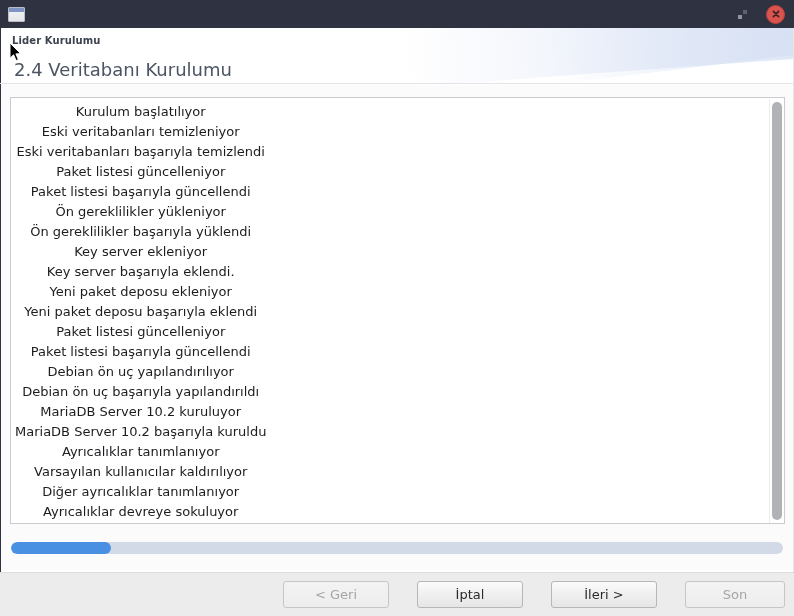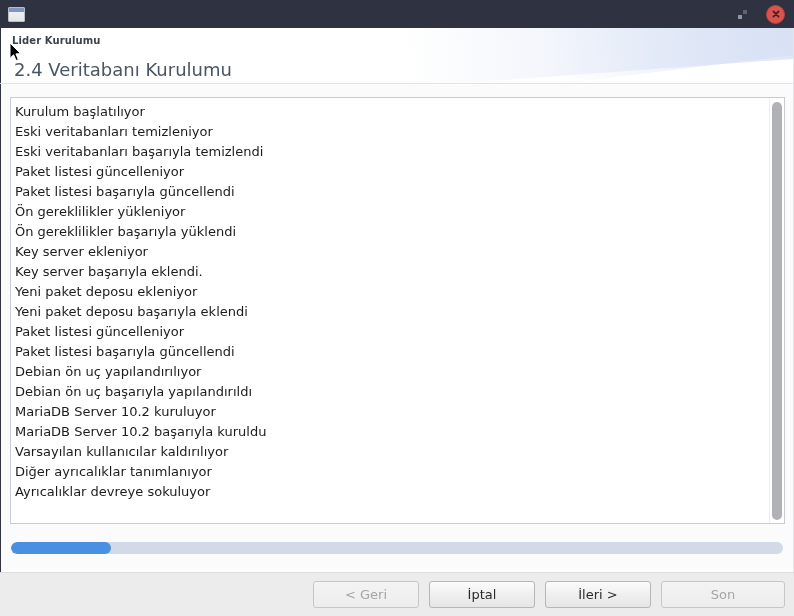--- a/index.html
+++ b/index.html
@@ -154,20 +154,21 @@
   .listbox {
     position: absolute;
     left: 9px;
     top: 12px;
     width: 775px;
     height: 427px;
     background: #ffffff;
     border: 1px solid #c8cbd0;
     box-sizing: border-box;
     overflow: hidden;
+    text-align: center;
   }
   .list-items {
     position: absolute;
     left: 0; top: 0;
     padding: 4px 0 0 2px;
   }
   .log-line {
     font-size: 13px;
     line-height: 20px;
     color: #1b1c1e;
@@ -221,21 +222,21 @@
     height: 44px;
     background: #ececec;
     border-top: 1px solid #dcdcdc;
     box-sizing: border-box;
   }
   .footer-buttons {
     position: absolute;
     right: 9px;
     top: 8px;
     display: flex;
-    gap: 10px;
+    gap: 28px;
   }
   .btn {
     width: 106px;
     height: 27px;
     border: 1px solid #b6b6b6;
     border-radius: 3px;
     background: linear-gradient(to bottom, #fbfbfb 0%, #efefef 52%, #e6e6e6 100%);
     font-family: "DejaVu Sans", "Liberation Sans", sans-serif;
     font-size: 13px;
     color: #2b2b2b;
@@ -244,21 +245,21 @@
     justify-content: center;
     box-sizing: border-box;
     cursor: default;
     padding: 0;
   }
   .btn.disabled {
     color: #a5a5a5;
     background: linear-gradient(to bottom, #f3f3f3 0%, #ededed 100%);
     border-color: #c6c6c6;
   }
-  .btn.wide { width: 124px; }
+  .btn.wide { width: 100px; }
 
   
   .cursor {
     position: absolute;
     left: 9px;
     top: 42px;
     width: 14px;
     height: 21px;
     pointer-events: none;
   }
@@ -331,20 +332,21 @@
           <div class="log-line">Key server ekleniyor</div>
           <div class="log-line">Key server başarıyla eklendi.</div>
           <div class="log-line">Yeni paket deposu ekleniyor</div>
           <div class="log-line">Yeni paket deposu başarıyla eklendi</div>
           <div class="log-line">Paket listesi güncelleniyor</div>
           <div class="log-line">Paket listesi başarıyla güncellendi</div>
           <div class="log-line">Debian ön uç yapılandırılıyor</div>
           <div class="log-line">Debian ön uç başarıyla yapılandırıldı</div>
           <div class="log-line">MariaDB Server 10.2 kuruluyor</div>
           <div class="log-line">MariaDB Server 10.2 başarıyla kuruldu</div>
+          <div class="log-line">Ayrıcalıklar tanımlanıyor</div>
           <div class="log-line">Varsayılan kullanıcılar kaldırılıyor</div>
           <div class="log-line">Diğer ayrıcalıklar tanımlanıyor</div>
           <div class="log-line">Ayrıcalıklar devreye sokuluyor</div>
         </div>
       <div class="vscroll-track">
         <div class="vscroll-thumb"></div>
       </div>
     </div>
 
     <div class="progress-wrap" style="background: rgb(211, 218, 231);">

